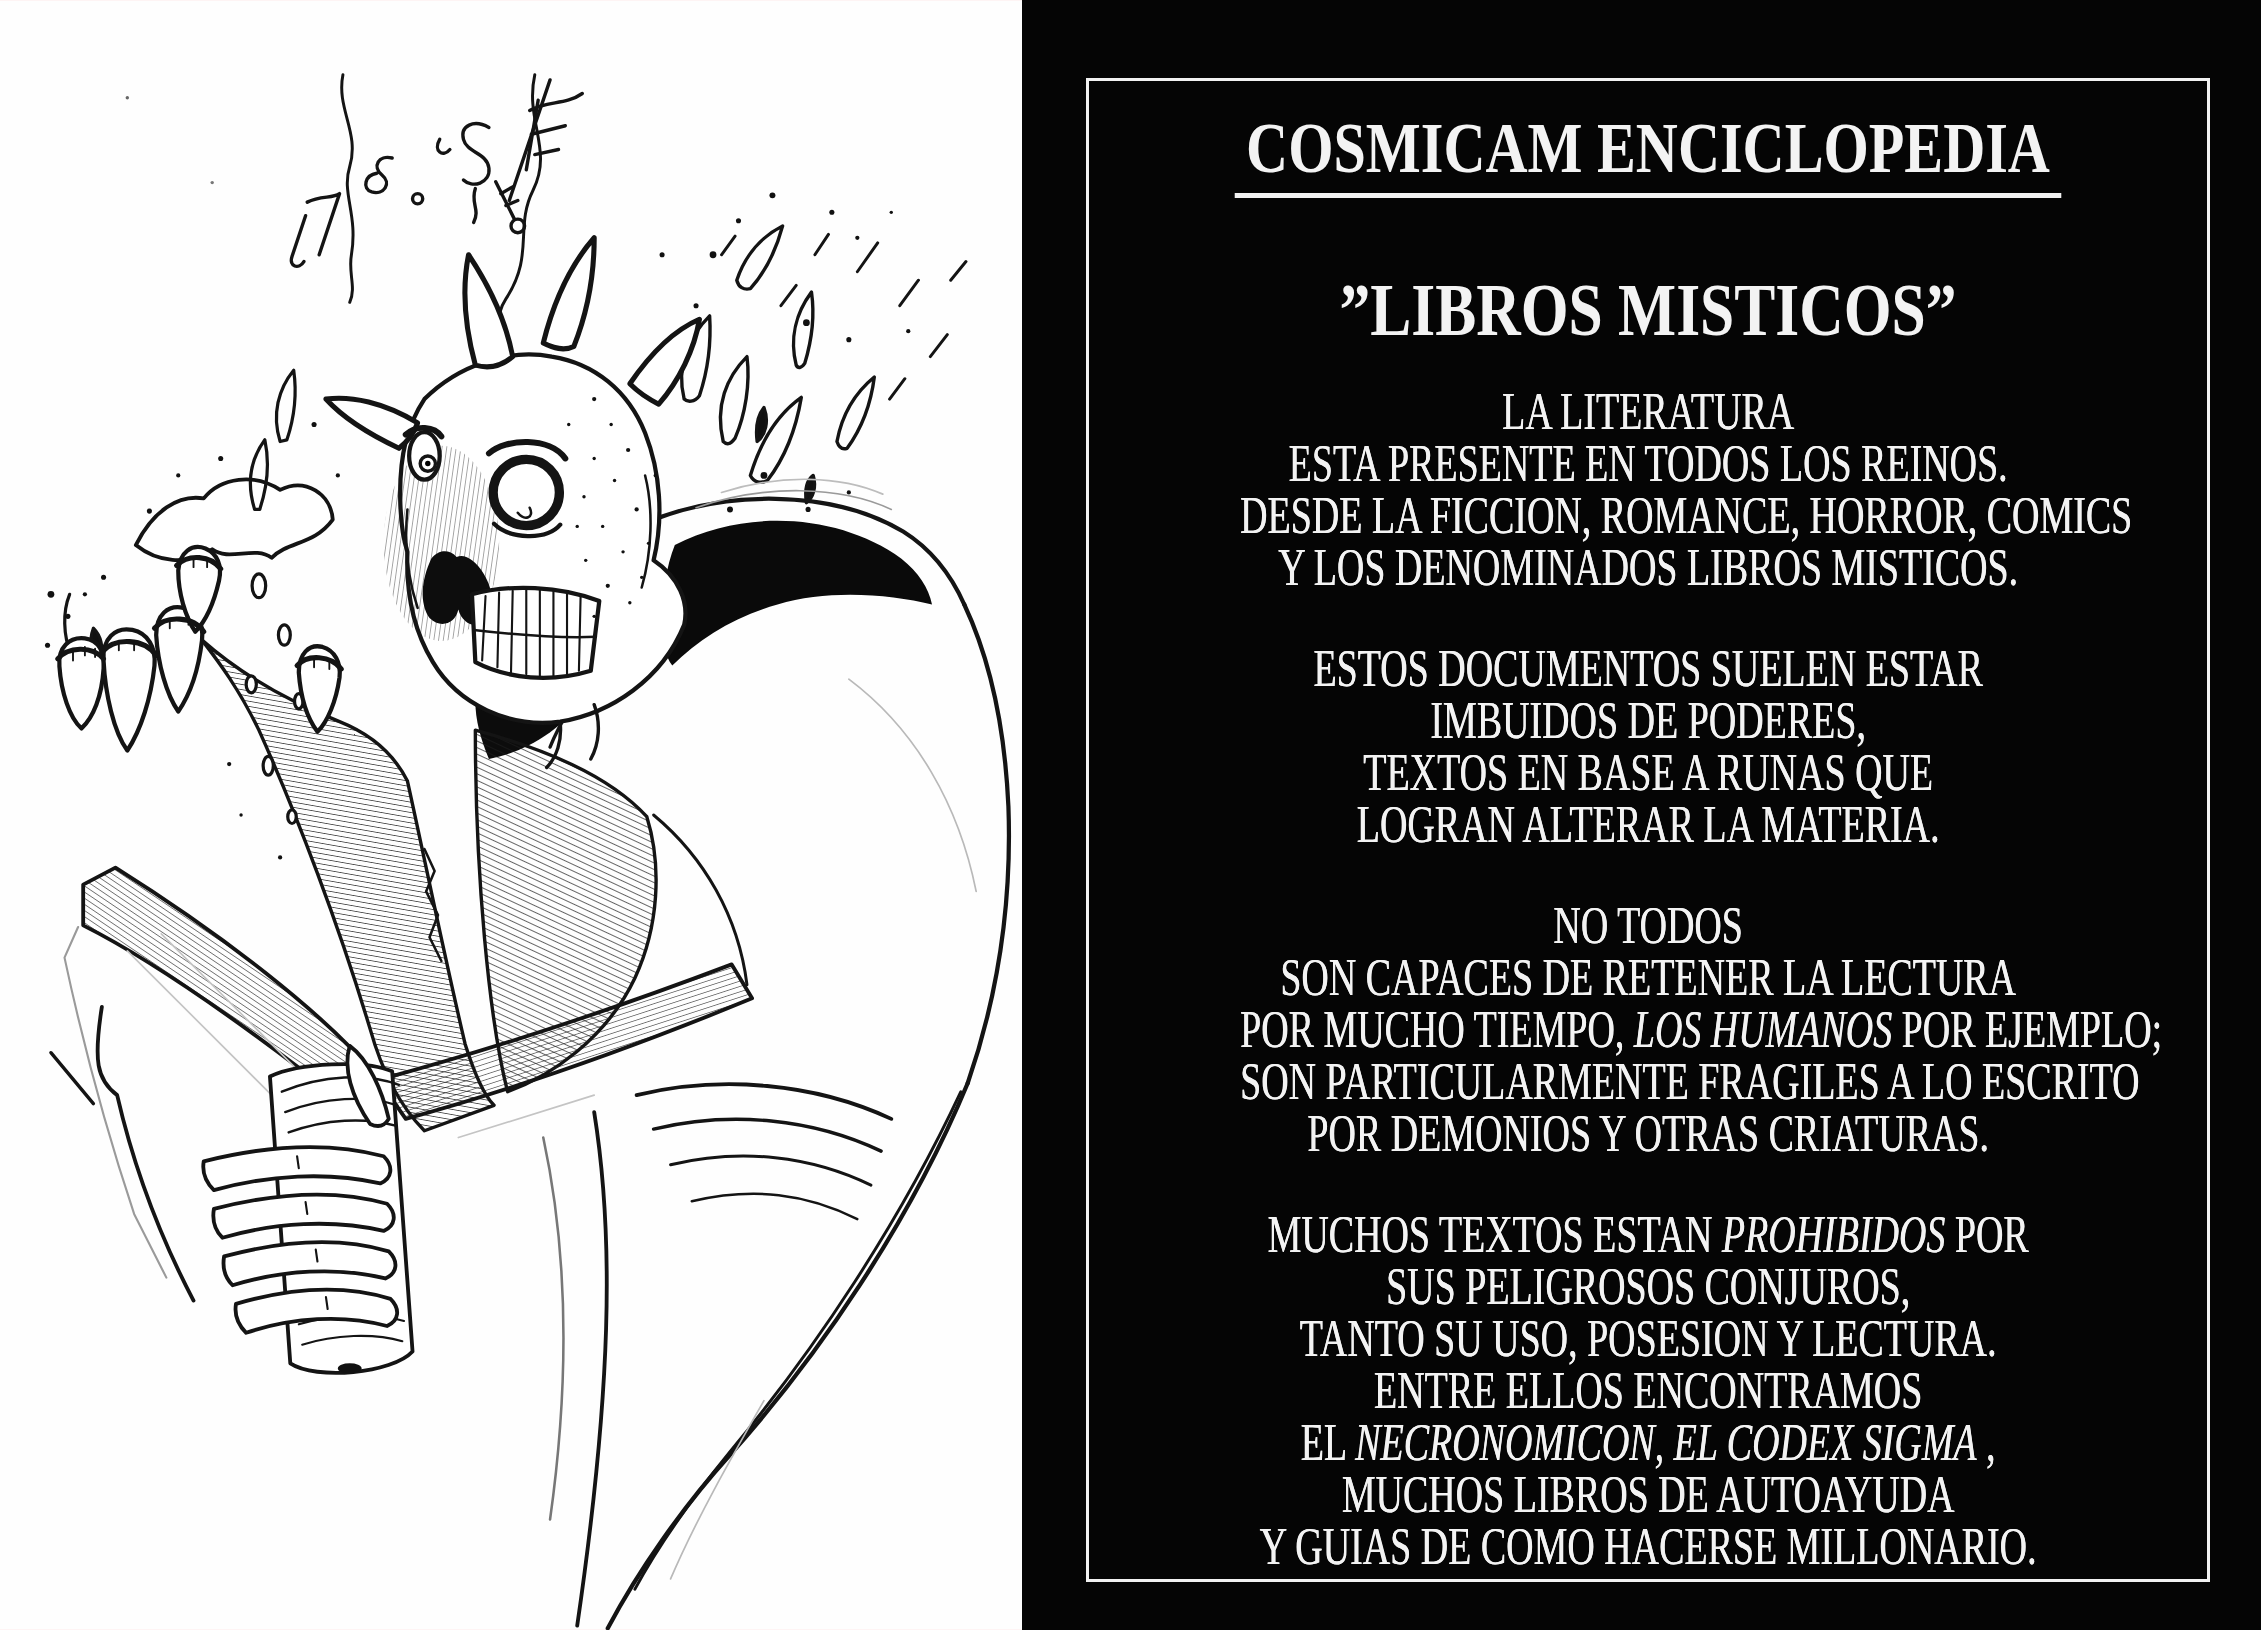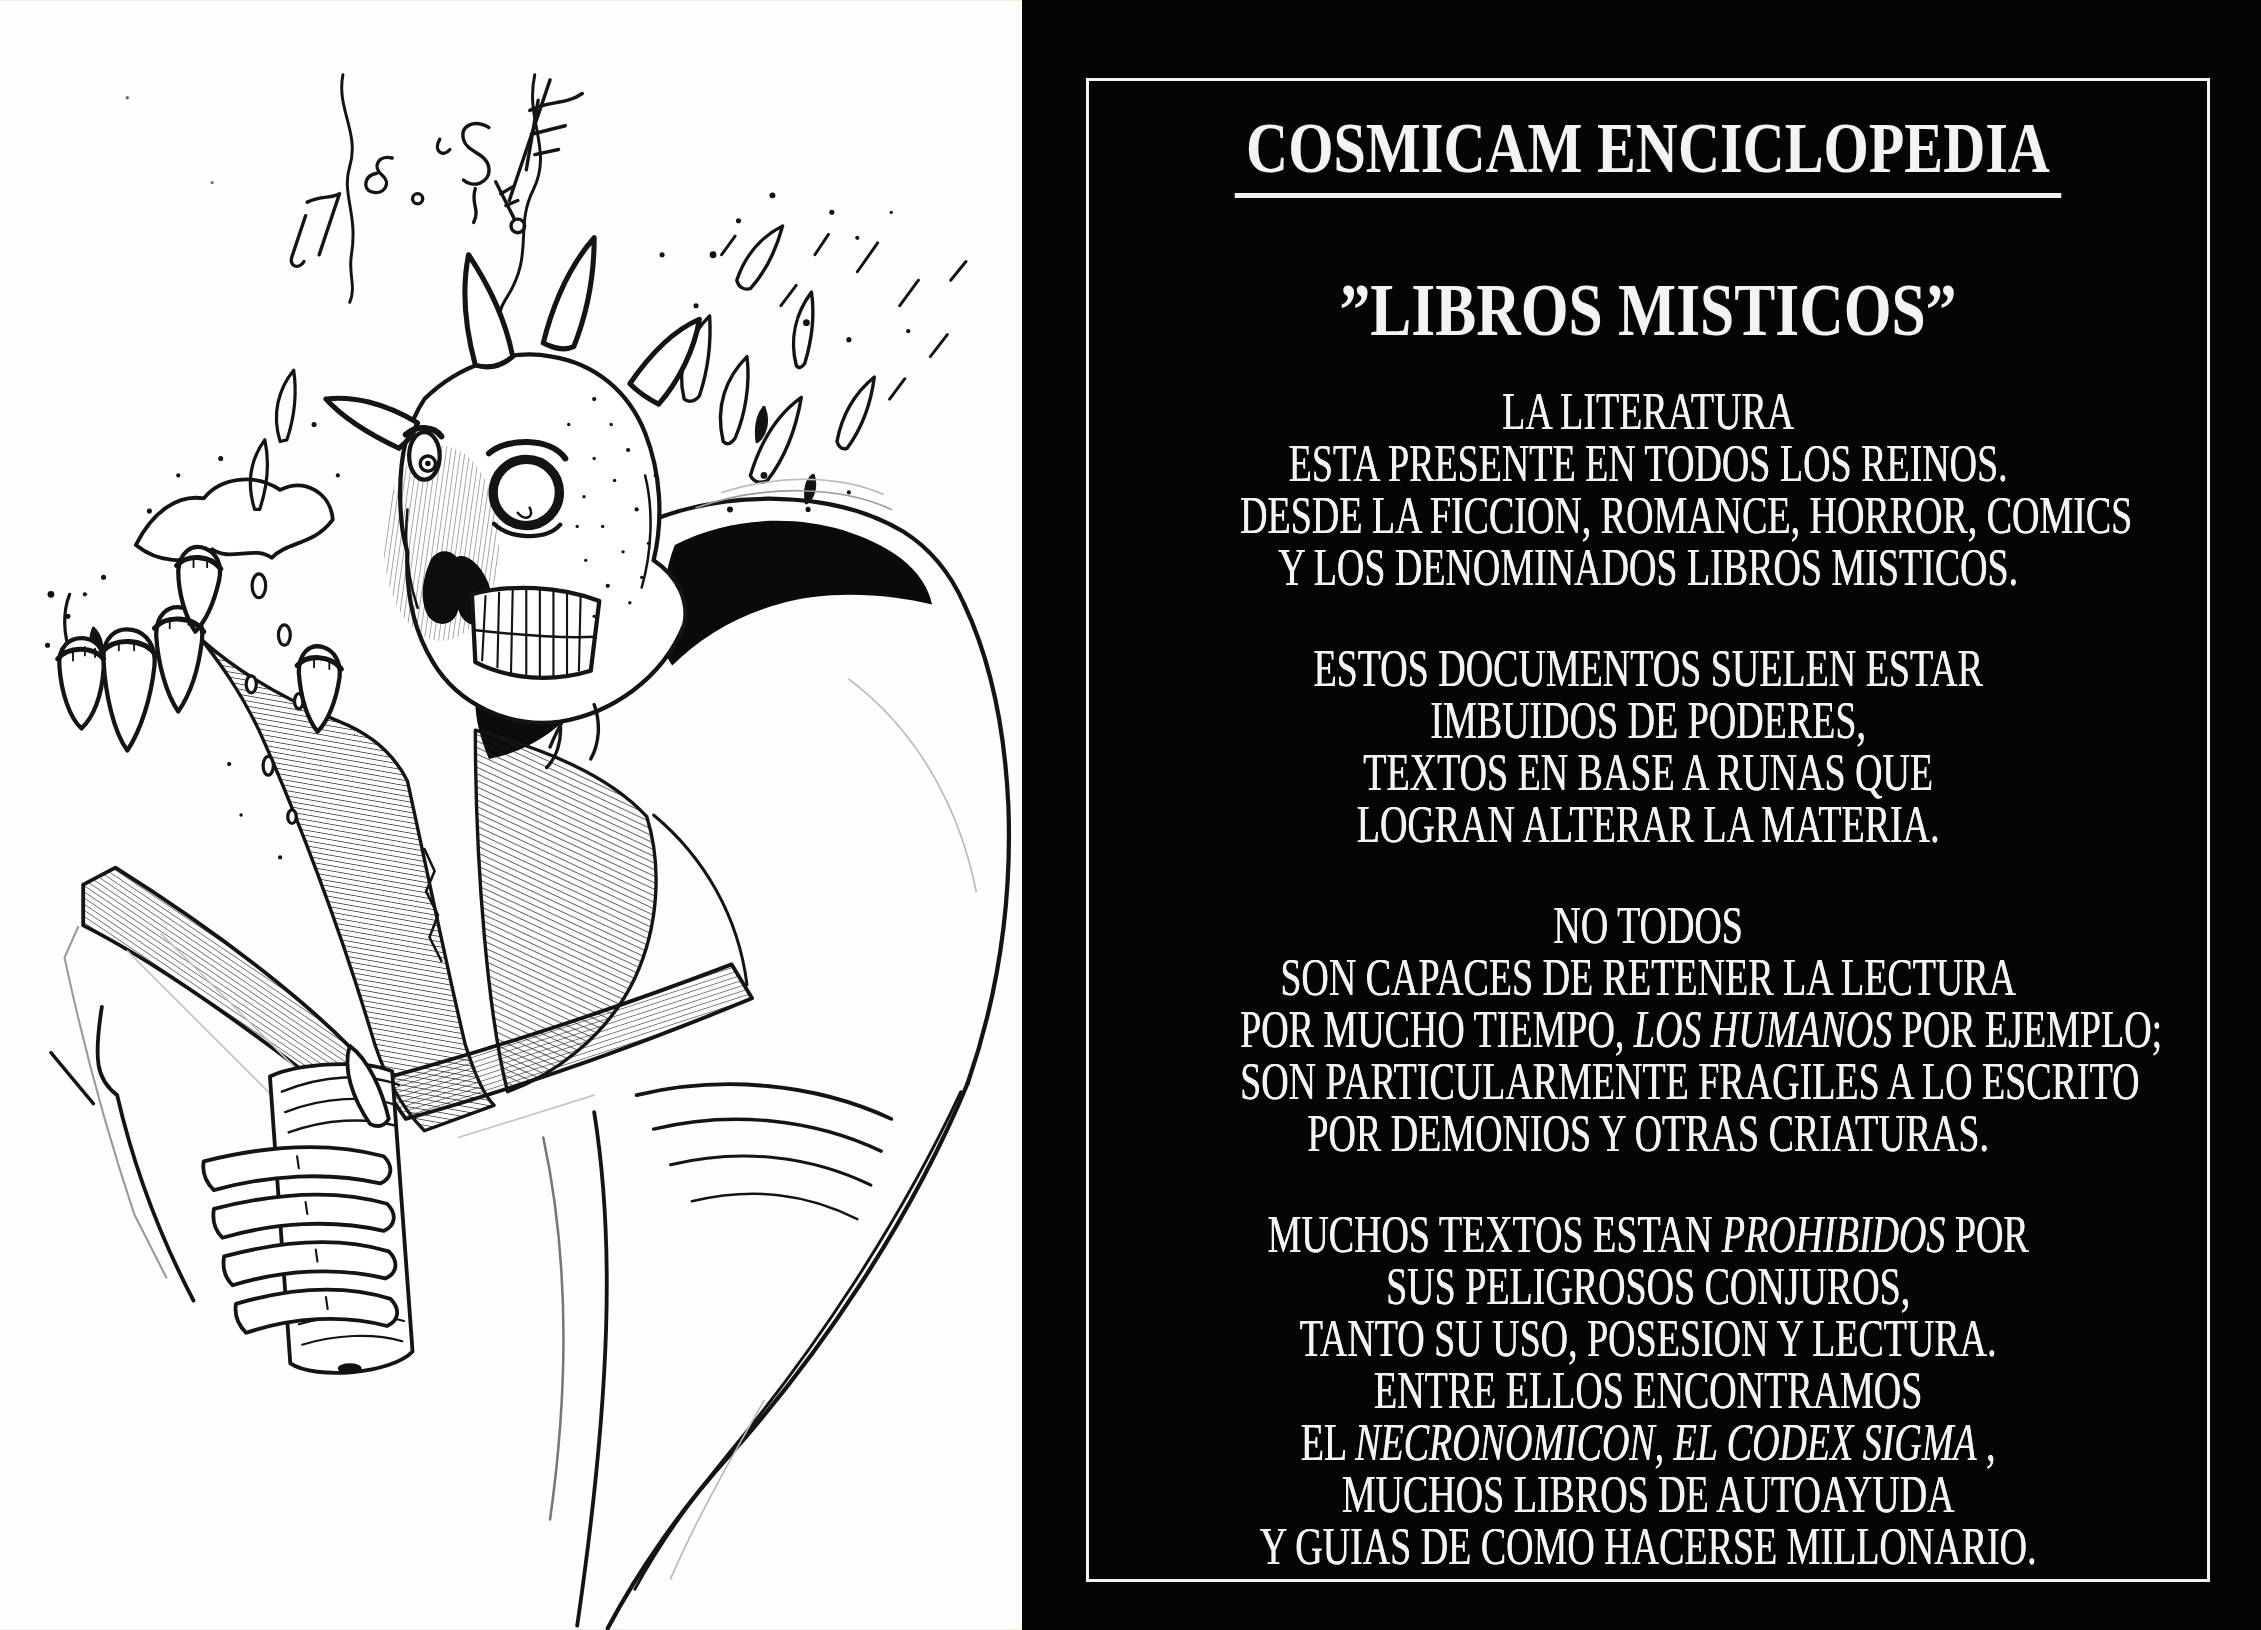--- a/index.html
+++ b/index.html
@@ -1,16 +1,16 @@
 <!DOCTYPE html>
 <html style="--panel-bg: #050505; --frame-color: #f2f2f2; --text-color: #f3f3f3;font-size:13.6px"><head>
 <meta charset="utf-8">
 <style>
   html,body{margin:0;padding:0;background:#222;}
-  #canvas{position:relative;width:2261px;height:1630px;background:#c2410c;overflow:hidden;
+  #canvas{position:relative;width:2261px;height:1630px;background:#fca5a5;overflow:hidden;
           font-family:"Liberation Serif", serif;}
   .art{position:absolute;left:0;top:0;width:1022px;height:1630px;}
   .panel{position:absolute;left:1022px;top:0;width:1239px;height:1630px;background:var(--panel-bg,#050505);}
   .frame{position:absolute;left:64px;top:78px;width:1124px;height:1504px;
          border:3.4px solid var(--frame-color,#f2f2f2);box-sizing:border-box;}
   .content{width:100%;height:100%;text-align:center;color:var(--text-color,#f3f3f3);}
   .title-row{margin-top:29px;transform:scaleX(.82);transform-origin:50% 0;
              font-size:71px;line-height:76px;font-weight:bold;white-space:nowrap;}
   .title-underline{display:inline-block;line-height:1;padding:0 13.6px 8.5px;
                    border-bottom:5.1px solid var(--frame-color,#f2f2f2);}

